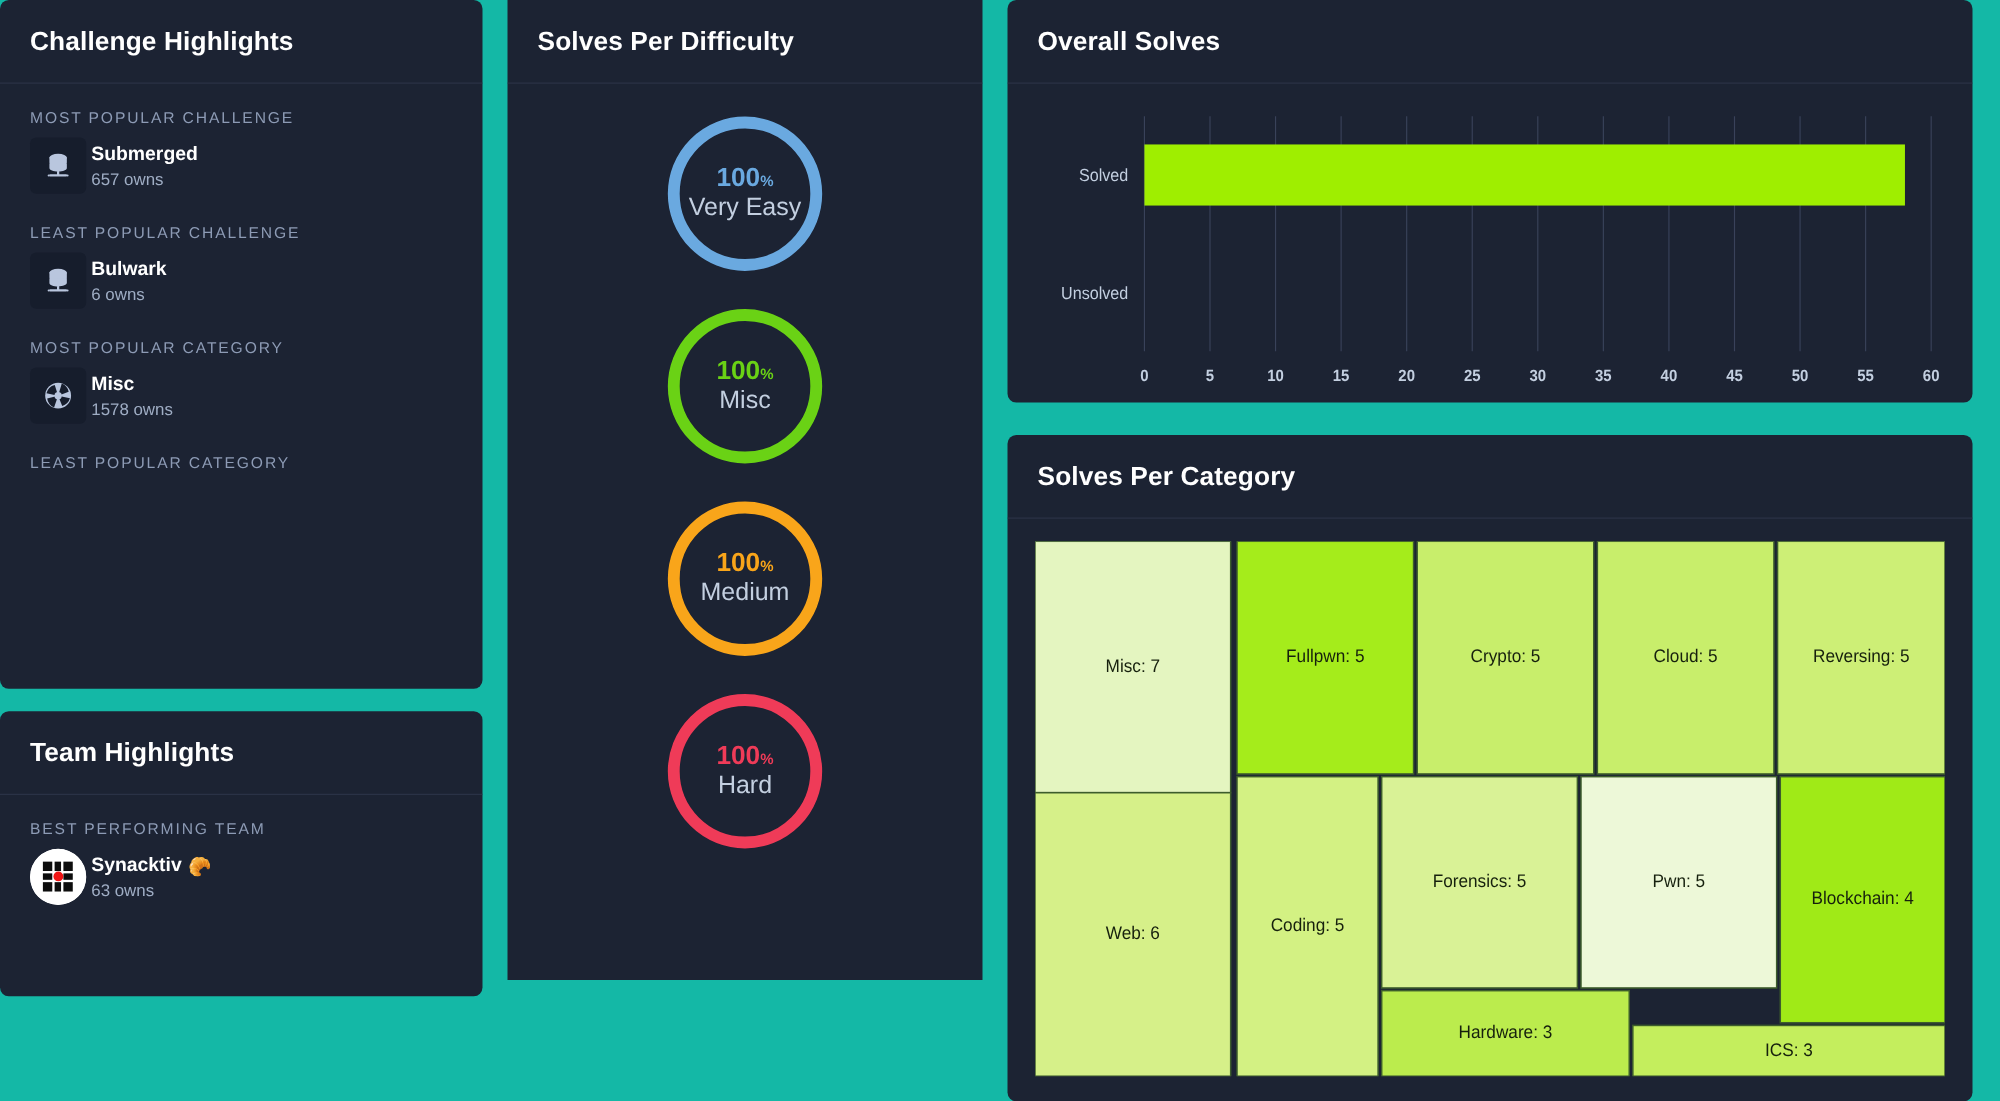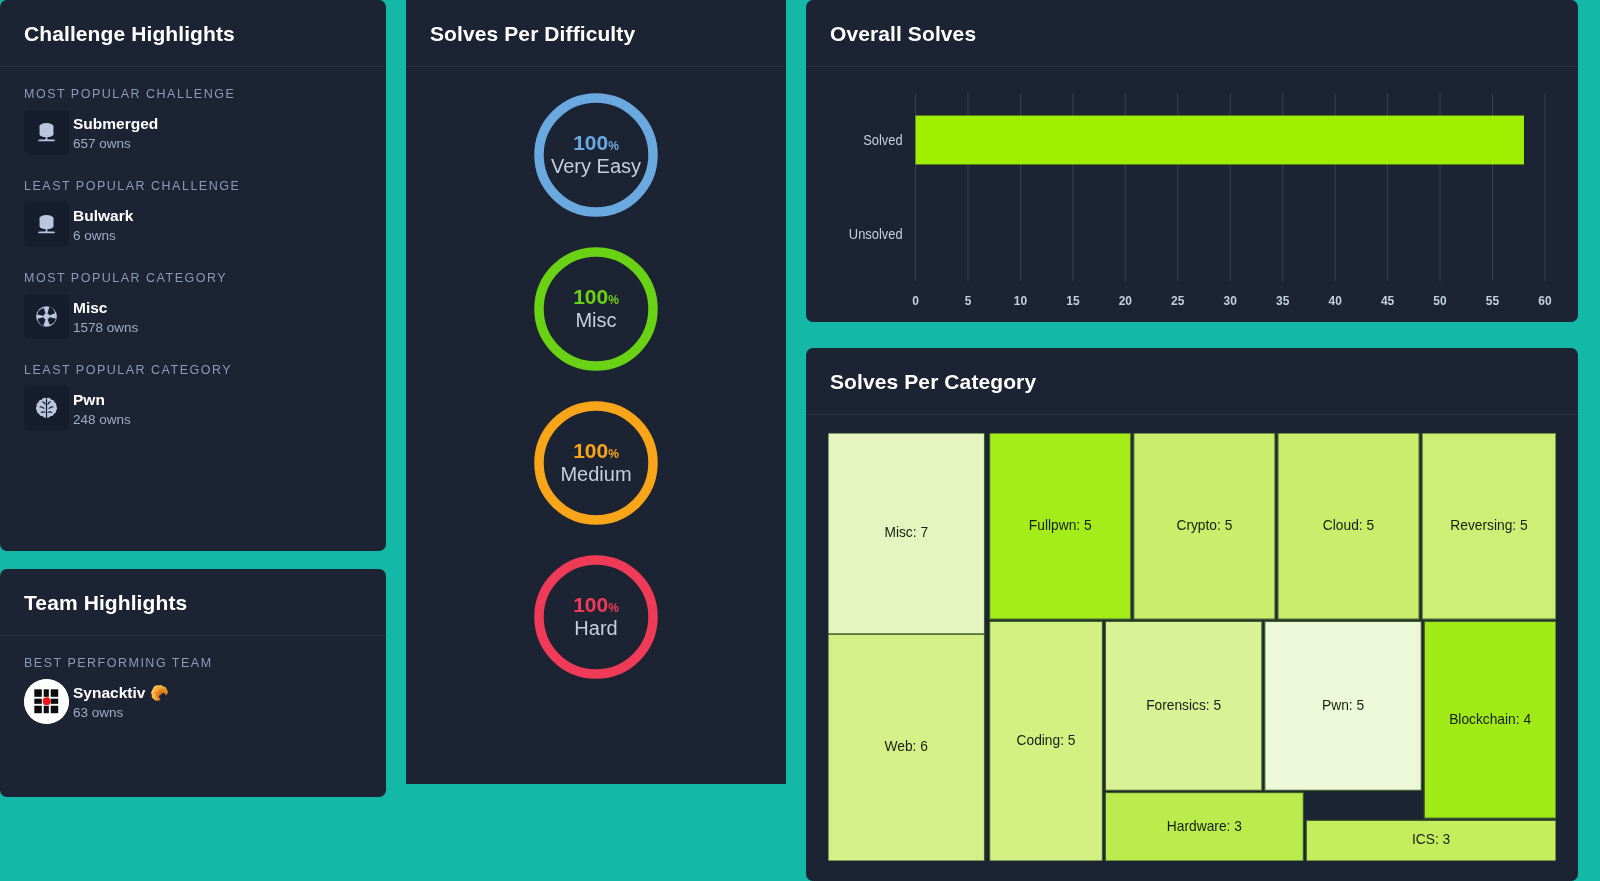--- a/index.html
+++ b/index.html
@@ -186,45 +186,20 @@
               <div class="hl-text">
                 <div class="hl-name">
                   <span>Misc</span>
                 </div>
                 <div class="hl-sub">1578 owns</div>
               </div>
             </div>
           </div>
           <div class="hl-block">
             <div class="hl-label">LEAST POPULAR CATEGORY</div>
-            <div class="hl-row">
-              <div class="hl-icon">
-                <svg viewBox="0 0 24 24">
-                  <g fill="#b9c6de">
-                    <path d="M11.3 2.6c-1.5-.5-3 .3-3.5 1.6-1.5-.2-2.9.9-3 2.4-1.3.5-2 2-1.5 3.3-1 1-1 2.7.1 3.7-.3 1.4.6 2.8 2 3.1.3 1.4 1.7 2.3 3.1 2 .6 1.2 2 1.8 3.3 1.3V2.9c-.2-.1-.3-.2-.5-.3z"></path>
-                    <path d="M12.7 2.6c1.5-.5 3 .3 3.5 1.6 1.5-.2 2.9.9 3 2.4 1.3.5 2 2 1.5 3.3 1 1 1 2.7-.1 3.7.3 1.4-.6 2.8-2 3.1-.3 1.4-1.7 2.3-3.1 2-.6 1.2-2 1.8-3.3 1.3V2.9c.2-.1.3-.2.5-.3z"></path>
-                  </g>
-                  <g stroke="#161d2c" stroke-width="1.1" fill="none" stroke-linecap="round">
-                    <path d="M12 4.2v15.4"></path>
-                    <path d="M8.6 6.1c1 .3 1.8 1 2.1 2"></path>
-                    <path d="M6.4 10.6c1.2-.2 2.5.3 3.2 1.3"></path>
-                    <path d="M7.4 15.5c.9-.6 2.1-.7 3.1-.2"></path>
-                    <path d="M15.4 6.1c-1 .3-1.8 1-2.1 2"></path>
-                    <path d="M17.6 10.6c-1.2-.2-2.5.3-3.2 1.3"></path>
-                    <path d="M16.6 15.5c-.9-.6-2.1-.7-3.1-.2"></path>
-                  </g>
-                </svg>
-              </div>
-              <div class="hl-text">
-                <div class="hl-name">
-                  <span>Pwn</span>
-                </div>
-                <div class="hl-sub">248 owns</div>
-              </div>
-            </div>
           </div>
         </div>
     </div>
 
     <div class="panel" id="panel-team" style="height:228px;">
       <div class="panel-head">
         <div class="panel-title">Team Highlights</div>
       </div>
       <div class="panel-body" id="team-list">
           <div class="hl-block">

